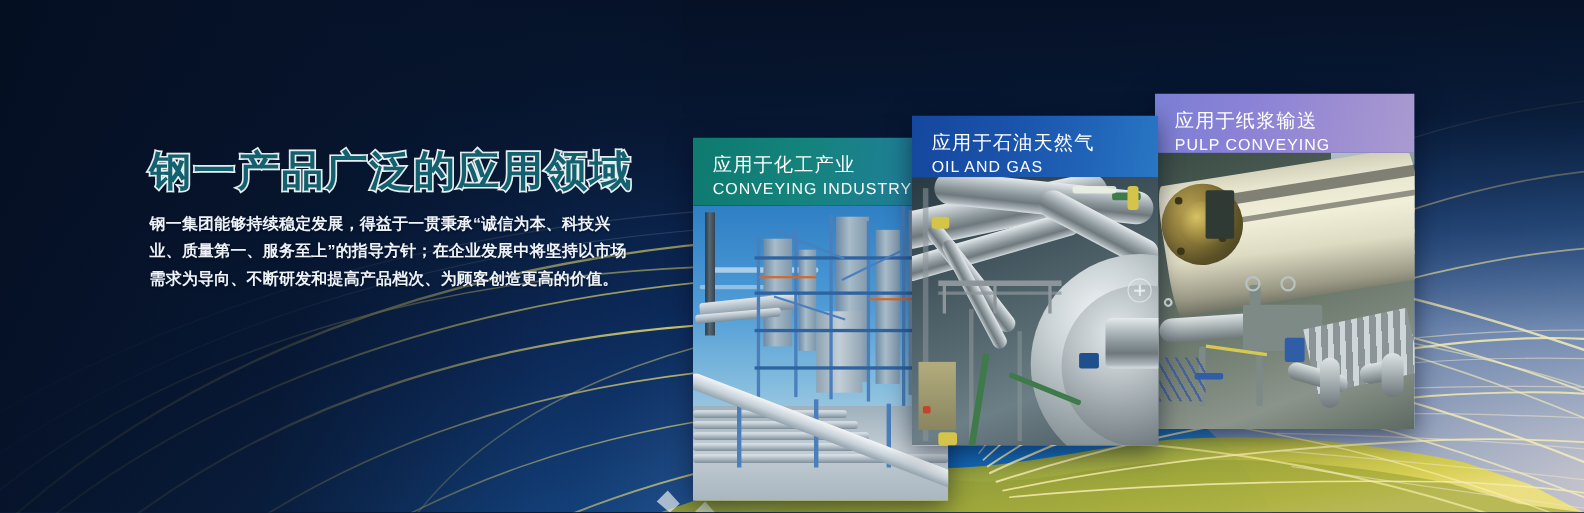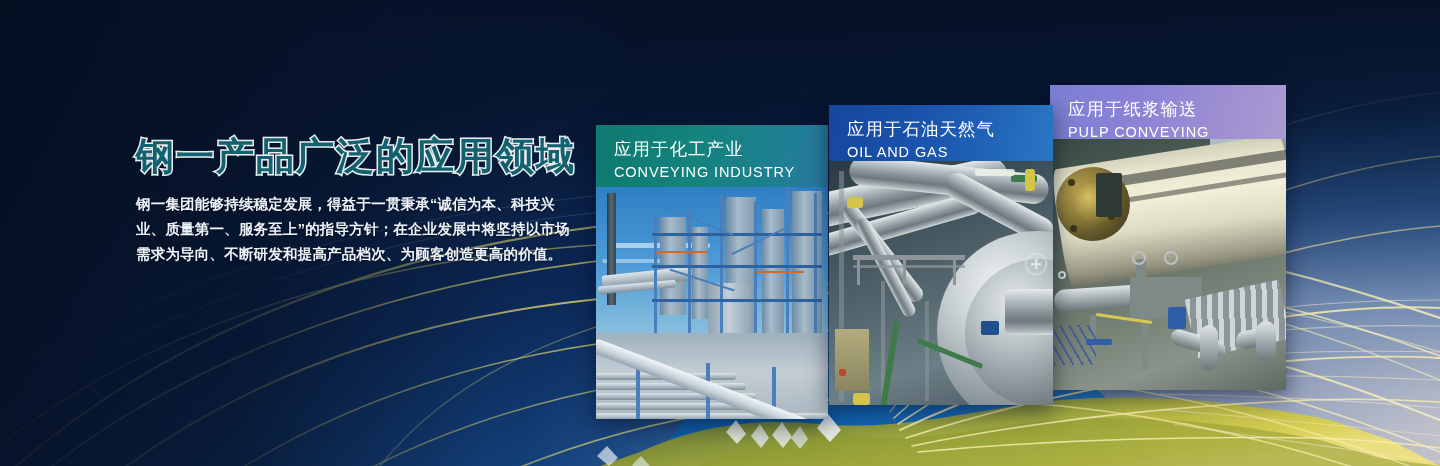--- a/index.html
+++ b/index.html
@@ -79,21 +79,21 @@
   .card-head{
     position:relative; z-index:3;
     padding:13px 0 11px 18px;
     color:#fff;
   }
   .card-head .cn{ font-size:17.5px; line-height:1.35; font-weight:400; letter-spacing:1px; }
   .card-head .en{ font-size:14.5px; line-height:1.3; font-weight:400; letter-spacing:.9px; margin-top:1px; }
   .card-photo{ position:relative; width:100%; flex:1; overflow:hidden; }
   .card-inner{ display:flex; flex-direction:column; width:100%; height:100%; }
 
-  #card-chem{ left:596px; top:125px; width:232px; height:294px; }
+  #card-chem{ left:630px; top:125px; width:232px; height:330px; }
   #card-chem .card-head{ background:linear-gradient(100deg,#0e7a70 0%,#14837c 42%,#1e7f93 78%,#2a7aa3 100%); height:62px; }
 
   #card-oil{ left:829px; top:105px; width:224px; height:300px; }
   #card-oil .card-head{ background:linear-gradient(100deg,#15479e 0%,#1a53ab 40%,#2064b8 72%,#2a77c4 100%); height:56px; }
 
   #card-pulp{ left:1050px; top:85px; width:236px; height:305px; }
   #card-pulp .card-head{ background:linear-gradient(105deg,#7b7fd4 0%,#8a82d6 35%,#9d8ed2 70%,#a99bd0 100%); height:54px; }
 
   
   .photo{ position:absolute; inset:0; }

